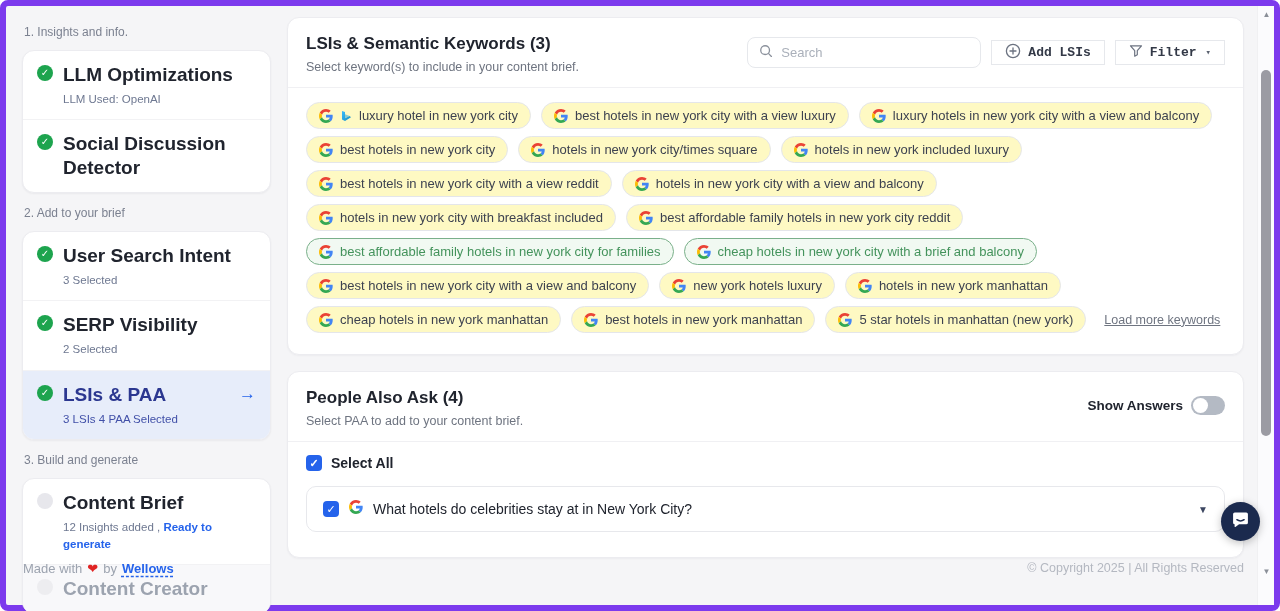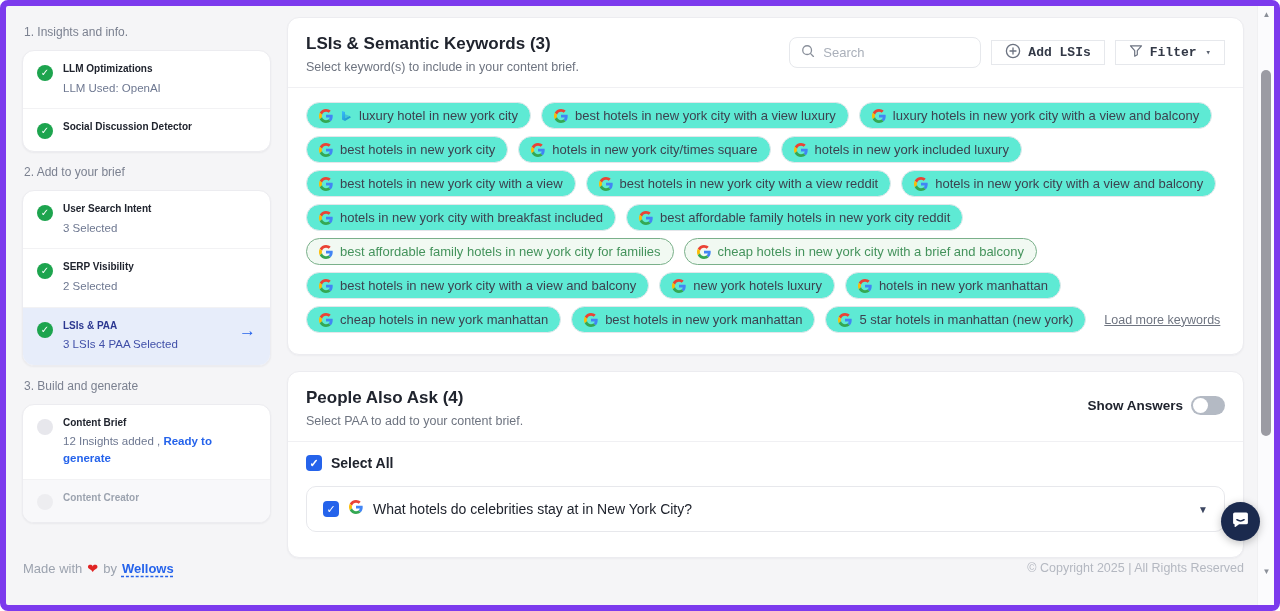--- a/index.html
+++ b/index.html
@@ -14,21 +14,21 @@
   .side-card { background:#fff; border:1px solid #ececf0; border-radius:12px;
     box-shadow:0 1px 2px rgba(16,24,40,.05); overflow:hidden; }
   .srow { display:flex; gap:10px; padding:12px 14px; align-items:flex-start;
     border-bottom:1px solid #f2f2f4; cursor:pointer; }
   .srow:last-child { border-bottom:none; }
   .check { flex:0 0 16px; width:16px; height:16px; border-radius:50%; margin-top:2px;
     background:#1da44e; color:#fff; font-size:10px; line-height:16px; text-align:center; }
   .circle { flex:0 0 16px; width:16px; height:16px; border-radius:50%; margin-top:2px;
     background:#e7e7ec; }
   .circle.lighter { background:#ededf0; }
-  .stitle { font-size:10px; font-weight:700; color:#20242e; line-height:1.25; }
+  .stitle { font-size:19px; font-weight:700; color:#20242e; line-height:1.25; }
   .ssub { font-size:11.5px; color:#6e7891; margin-top:4px; line-height:1.45; }
   .srow.active { background:#e7edfa; }
   .srow.active .stitle { color:#2b3790; }
   .srow.active .ssub { color:#4150a8; }
   .arrow-icon { margin-left:auto; color:#2563eb; font-size:17px; font-weight:700;
     margin-top:1px; }
   .srow.disabled { background:#f8f8fa; }
   .srow.disabled .stitle { color:#9ca3af; font-weight:700; }
   .sub-link { color:#2563eb; font-weight:600; cursor:pointer; }
 
@@ -36,35 +36,35 @@
   .main-card { position:absolute; left:281px; width:957px; background:#fff;
     border:1px solid #ececf0; border-radius:12px; box-shadow:0 1px 2px rgba(16,24,40,.04); }
   .lsi-card { top:11px; height:338px; }
   .paa-card { top:365px; height:187px; overflow:hidden; }
   .card-header { display:flex; justify-content:space-between; align-items:flex-start;
     padding:16px 18px 13px; border-bottom:1px solid #f0f0f3; }
   .card-title { font-size:17px; font-weight:700; color:#20242e; }
   .card-sub { font-size:12.5px; color:#6e7480; margin-top:6px; }
   .header-actions { display:flex; gap:10px; align-items:center; margin-top:3px; }
 
-  .search-box { display:flex; align-items:center; gap:8px; width:192px; height:31px;
+  .search-box { display:flex; align-items:center; gap:8px; width:234px; height:31px;
     border:1px solid #e6e8ec; border-radius:8px; padding:0 11px; background:#fff; }
   .search-box input { border:none; outline:none; flex:1; font-size:13px; color:#3d4250;
     font-family:inherit; background:transparent; }
   .search-box input::placeholder { color:#aab0ba; }
   .btn { display:flex; align-items:center; gap:7px; height:25px; padding:0 13px;
     border:1px solid #e6e8ec; border-radius:0; background:#fff; font-size:13px;
     font-weight:700; color:#333947; cursor:pointer; font-family:Liberation Mono, monospace; }
   .caret { font-size:9px; color:#5b6270; margin-left:2px; }
 
   
   .chips-wrap { padding:14px 18px; }
   .chip-row { display:flex; gap:10px; margin-bottom:7px; align-items:center; }
   .chip { display:inline-flex; align-items:center; gap:7px; padding:5px 12px;
-    border:1px solid #e4e6ea; border-radius:999px; background:#5eead4; font-size:13px;
+    border:1px solid #e4e6ea; border-radius:999px; background:#fef9c3; font-size:13px;
     color:#3d4250; white-space:nowrap; cursor:pointer; font-family:inherit; }
   .chip.selected { background:#f1f9f2; border-color:#7ab08a; color:#44935c; }
   .chip svg { display:block; }
   .load-more { font-size:12.5px; color:#6e7480; text-decoration:underline;
     margin-left:8px; cursor:pointer; }
 
   
   .show-answers { display:flex; align-items:center; gap:8px; margin-top:8px; }
   .show-answers-label { font-size:13.5px; font-weight:700; color:#20242e; }
   .toggle { width:34px; height:19px; border-radius:999px; background:#b4bac4;
@@ -290,31 +290,20 @@
         <div class="chip-row">
           <button class="chip">
             <span class="gicon">
               <svg width="14" height="14" viewBox="0 0 48 48">
                 <path fill="#EA4335" d="M24 9.5c3.54 0 6.71 1.22 9.21 3.6l6.85-6.85C35.9 2.38 30.47 0 24 0 14.62 0 6.51 5.38 2.56 13.22l7.98 6.19C12.43 13.72 17.74 9.5 24 9.5z"></path>
                 <path fill="#4285F4" d="M46.98 24.55c0-1.57-.15-3.09-.38-4.55H24v9.02h12.94c-.58 2.96-2.26 5.48-4.78 7.18l7.73 6c4.51-4.18 7.09-10.36 7.09-17.65z"></path>
                 <path fill="#FBBC05" d="M10.53 28.59c-.48-1.45-.76-2.99-.76-4.59s.27-3.14.76-4.59l-7.98-6.19C.92 16.46 0 20.12 0 24c0 3.88.92 7.54 2.56 10.78l7.97-6.19z"></path>
                 <path fill="#34A853" d="M24 48c6.48 0 11.93-2.13 15.89-5.81l-7.73-6c-2.15 1.45-4.92 2.3-8.16 2.3-6.26 0-11.57-4.22-13.47-9.91l-7.98 6.19C6.51 42.62 14.62 48 24 48z"></path>
               </svg>
             </span>
-            <span class="chip-text">best hotels in new york city with a view</span>
-          </button>
-          <button class="chip">
-            <span class="gicon">
-              <svg width="14" height="14" viewBox="0 0 48 48">
-                <path fill="#EA4335" d="M24 9.5c3.54 0 6.71 1.22 9.21 3.6l6.85-6.85C35.9 2.38 30.47 0 24 0 14.62 0 6.51 5.38 2.56 13.22l7.98 6.19C12.43 13.72 17.74 9.5 24 9.5z"></path>
-                <path fill="#4285F4" d="M46.98 24.55c0-1.57-.15-3.09-.38-4.55H24v9.02h12.94c-.58 2.96-2.26 5.48-4.78 7.18l7.73 6c4.51-4.18 7.09-10.36 7.09-17.65z"></path>
-                <path fill="#FBBC05" d="M10.53 28.59c-.48-1.45-.76-2.99-.76-4.59s.27-3.14.76-4.59l-7.98-6.19C.92 16.46 0 20.12 0 24c0 3.88.92 7.54 2.56 10.78l7.97-6.19z"></path>
-                <path fill="#34A853" d="M24 48c6.48 0 11.93-2.13 15.89-5.81l-7.73-6c-2.15 1.45-4.92 2.3-8.16 2.3-6.26 0-11.57-4.22-13.47-9.91l-7.98 6.19C6.51 42.62 14.62 48 24 48z"></path>
-              </svg>
-            </span>
             <span class="chip-text">best hotels in new york city with a view reddit</span>
           </button>
           <button class="chip">
             <span class="gicon">
               <svg width="14" height="14" viewBox="0 0 48 48">
                 <path fill="#EA4335" d="M24 9.5c3.54 0 6.71 1.22 9.21 3.6l6.85-6.85C35.9 2.38 30.47 0 24 0 14.62 0 6.51 5.38 2.56 13.22l7.98 6.19C12.43 13.72 17.74 9.5 24 9.5z"></path>
                 <path fill="#4285F4" d="M46.98 24.55c0-1.57-.15-3.09-.38-4.55H24v9.02h12.94c-.58 2.96-2.26 5.48-4.78 7.18l7.73 6c4.51-4.18 7.09-10.36 7.09-17.65z"></path>
                 <path fill="#FBBC05" d="M10.53 28.59c-.48-1.45-.76-2.99-.76-4.59s.27-3.14.76-4.59l-7.98-6.19C.92 16.46 0 20.12 0 24c0 3.88.92 7.54 2.56 10.78l7.97-6.19z"></path>
                 <path fill="#34A853" d="M24 48c6.48 0 11.93-2.13 15.89-5.81l-7.73-6c-2.15 1.45-4.92 2.3-8.16 2.3-6.26 0-11.57-4.22-13.47-9.91l-7.98 6.19C6.51 42.62 14.62 48 24 48z"></path>
               </svg>

